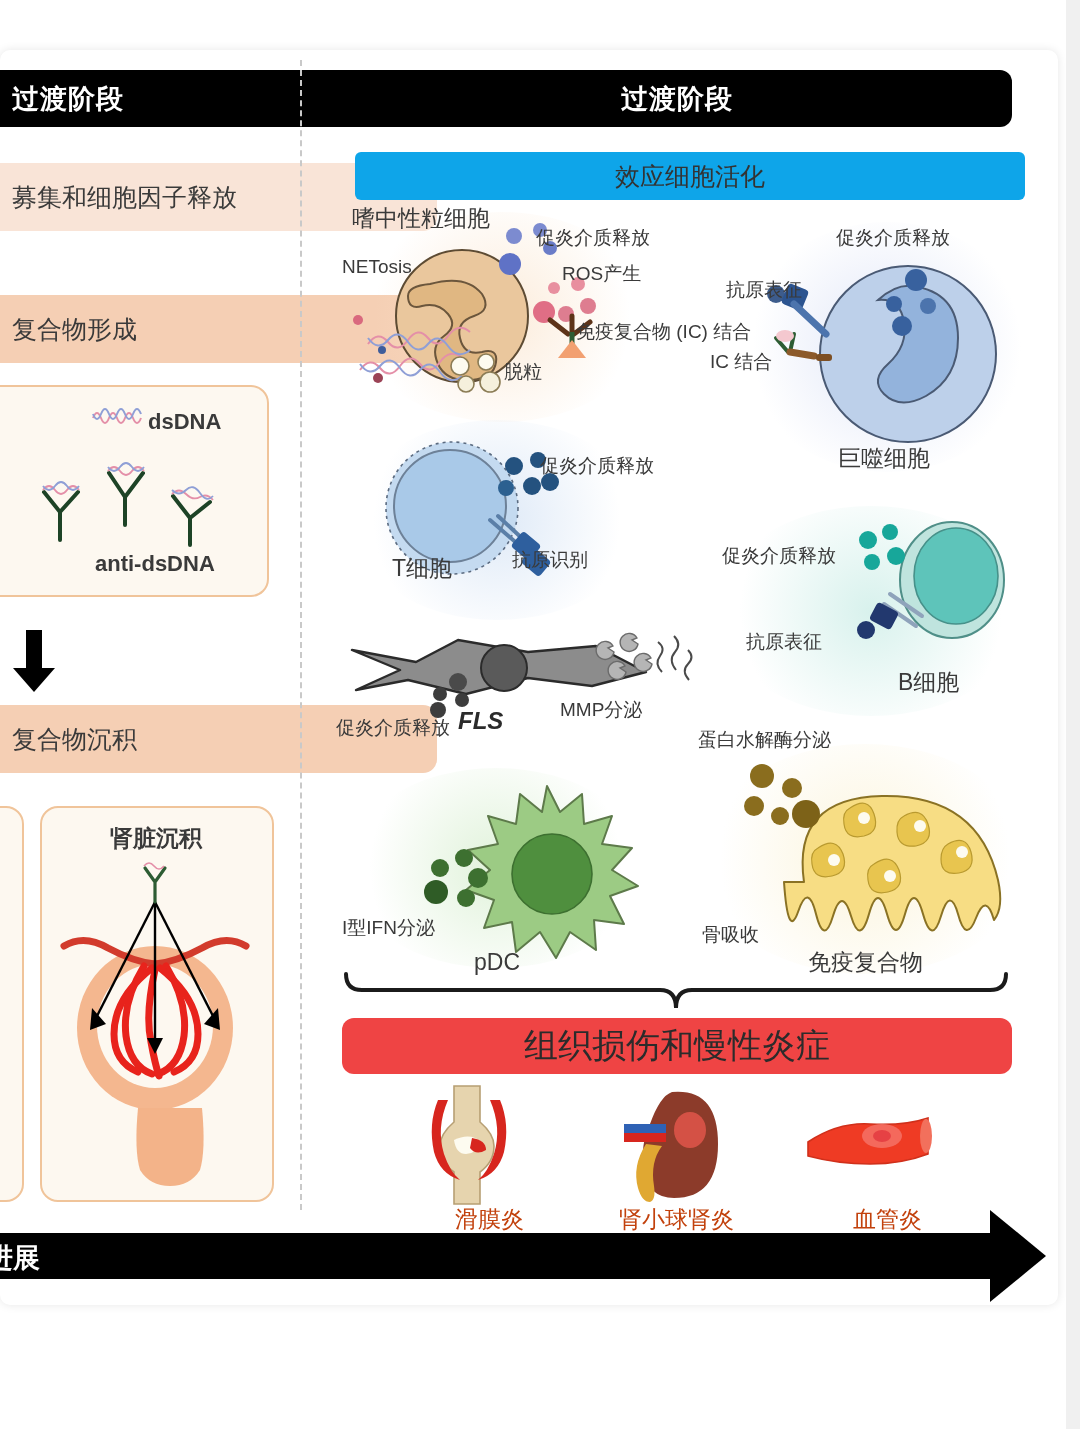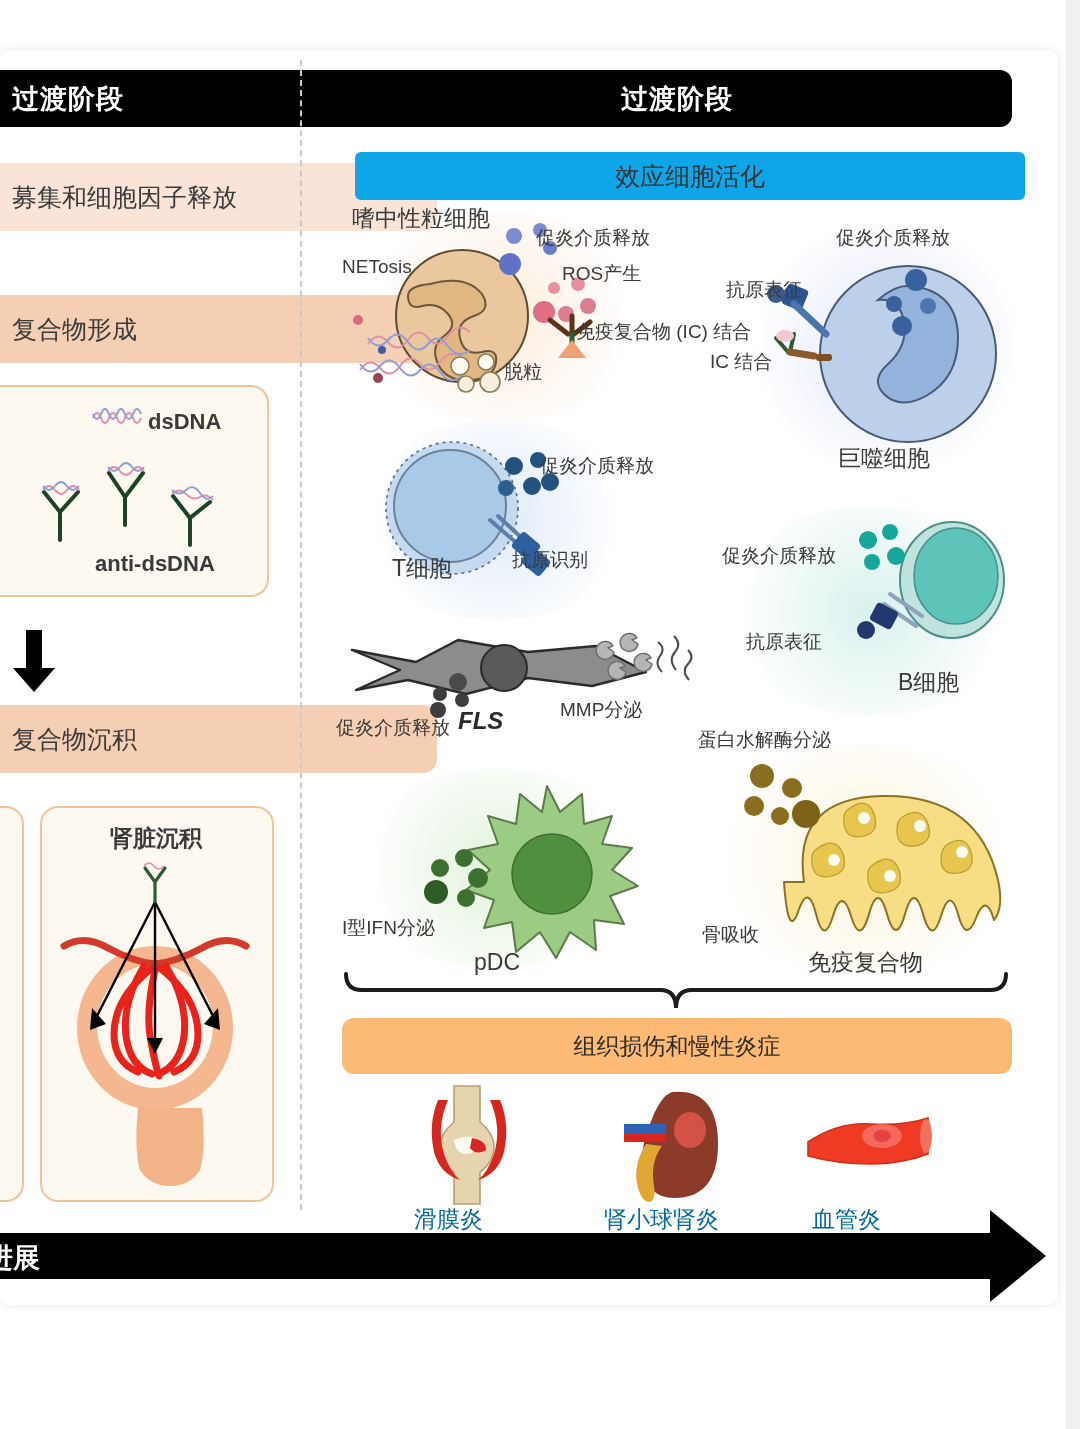--- a/index.html
+++ b/index.html
@@ -45,24 +45,24 @@
            background:#0ea5e9;border-radius:6px;display:flex;align-items:center;
            justify-content:center;font-size:25px;color:#333;}
 
   .glow{position:absolute;border-radius:50%;pointer-events:none;}
 
   .lab{position:absolute;font-size:19px;color:#3a3a3a;white-space:nowrap;line-height:1.1;}
   .lab-big{font-size:23px;}
   .lab-it{font-style:italic;font-size:24px;font-weight:bold;color:#2b2b2b;}
 
   .pinkbar{position:absolute;left:342px;top:1018px;width:670px;height:56px;
-           background:#fdba74;border-radius:12px;display:flex;align-items:center;
-           justify-content:center;font-size:23px;color:#2b2b2b;}
-
-  .organ-lbl{position:absolute;font-size:23px;color:#0369a1;text-align:left;white-space:nowrap;}
+           background:#ef4444;border-radius:12px;display:flex;align-items:center;
+           justify-content:center;font-size:34px;color:#2b2b2b;}
+
+  .organ-lbl{position:absolute;font-size:23px;color:#c2410c;text-align:right;white-space:nowrap;}
 
   .progress{position:absolute;left:-220px;top:1233px;width:1225px;height:46px;background:#000;}
   .progress-txt{position:absolute;left:-14px;top:1240px;font-size:27px;font-weight:bold;color:#fff;}
   .progress-head{position:absolute;left:990px;top:1210px;width:0;height:0;
                  border-top:46px solid transparent;border-bottom:46px solid transparent;
                  border-left:56px solid #000;}
 
   svg{display:block;overflow:visible;}
 </style>
 </head>

